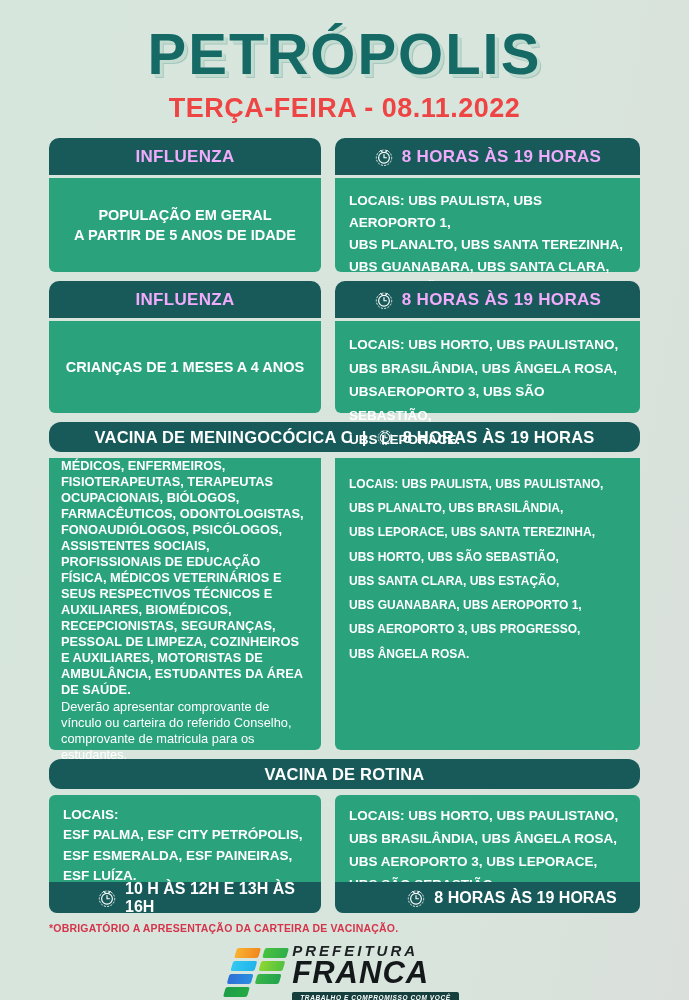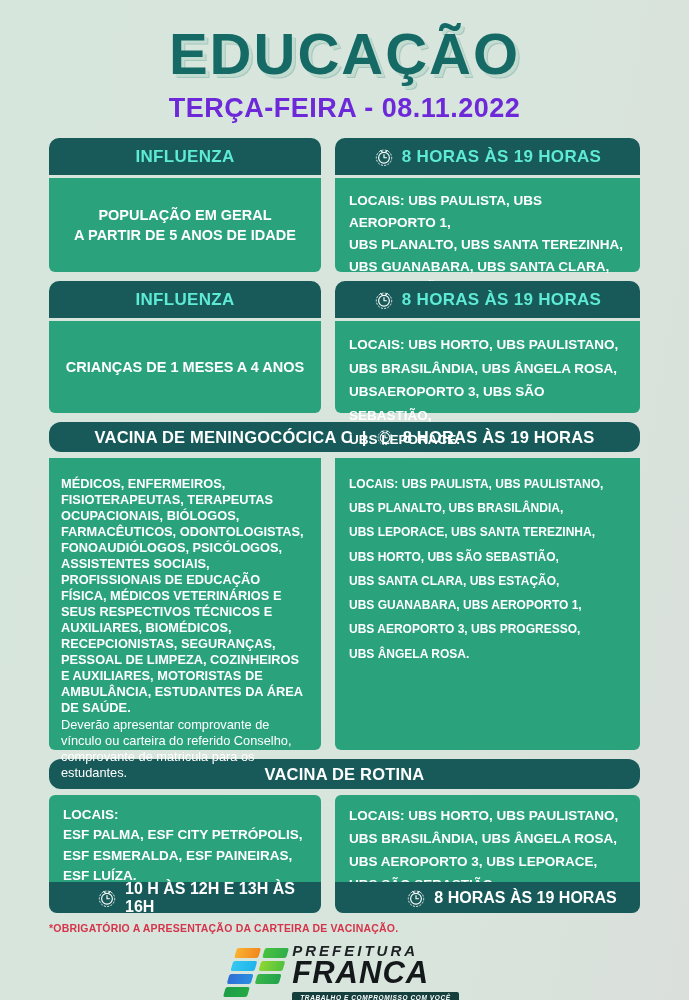--- a/index.html
+++ b/index.html
@@ -15,30 +15,30 @@
   
   .title {
     text-align:center; padding-top:20px;
     font-size:58px; font-weight:900; letter-spacing:2px;
     color:#156a66;
     text-shadow: 3px 3px 0 #c2dcd0, 4px 4px 0 rgba(21,106,102,.25);
   }
   .subtitle {
     text-align:center; margin-top:6px;
     font-size:27px; font-weight:800; letter-spacing:.5px;
-    color:#6d28d9;
+    color:#ef4444;
   }
 
   
   .content { width:591px; margin:14px auto 0 auto; }
   .row2col { display:grid; grid-template-columns:272px 305px; column-gap:14px; }
   .vgap { height:9px; }
 
   .hdr {
-    background:#175a59; color:#5eead4;
+    background:#175a59; color:#f0abfc;
     font-weight:700; font-size:17px; letter-spacing:.3px;
     display:flex; align-items:center; justify-content:center; gap:8px;
     border-radius:10px 10px 0 0;
   }
   .hdr-h { height:37px; margin-bottom:3px; }
   .bar {
     background:#175a59; color:#fff; font-weight:700; font-size:16.5px;
     display:flex; align-items:center; justify-content:center; gap:9px;
     height:30px; border-radius:12px; letter-spacing:.2px;
   }
@@ -49,21 +49,21 @@
   .center-body {
     display:flex; align-items:center; justify-content:center; text-align:center;
     font-size:14.5px; line-height:1.4; padding:8px;
   }
   .locais-body { padding:12px 14px; font-size:13.5px; line-height:1.62; text-align:left; }
   .preline { white-space:pre-line; }
   .loclabel { font-weight:800; }
 
   .h94 { height:94px; } .h92 { height:92px; }
 
-  .men-left { height:292px; padding:18px 12px; font-size:12.8px; line-height:1.25;
+  .men-left { height:292px; padding:0 12px; font-size:12.8px; line-height:1.25;
               border-radius:0 0 6px 6px; background:#2aa37d; color:#fff; }
   .men-left .bold-list { font-weight:700; }
   .men-left .note { font-weight:400; margin-top:1px; }
   .men-right { height:292px; padding:14px 14px; font-size:12px; line-height:2.02;
                border-radius:0 0 6px 6px; background:#2aa37d; color:#fff; font-weight:700; }
 
   .rot-cell { display:flex; flex-direction:column; }
   .rot-body { background:#2aa37d; color:#fff; font-weight:700; font-size:13.5px;
               padding:10px 14px; height:87px; line-height:1.5; border-radius:6px 6px 0 0; }
   .rot-footer {
@@ -90,21 +90,21 @@
               font-size:6.5px; letter-spacing:.6px; padding:2px 8px; border-radius:2px; margin-top:1px; }
 
   .clock { display:inline-flex; }
   .clock svg { display:block; }
 </style>
 </head>
 <body>
 
 <div class="poster">
 
-  <div class="title">EDUCAÇÃO</div>
+  <div class="title">PETRÓPOLIS</div>
   <div class="subtitle">TERÇA-FEIRA - 08.11.2022</div>
 
   <div class="content">
 
     <div class="row2col">
       <div>
         <div class="hdr hdr-h">INFLUENZA</div>
         <div class="body center-body h94 preline">POPULAÇÃO EM GERAL
 A PARTIR DE 5 ANOS DE IDADE</div>
       </div>

